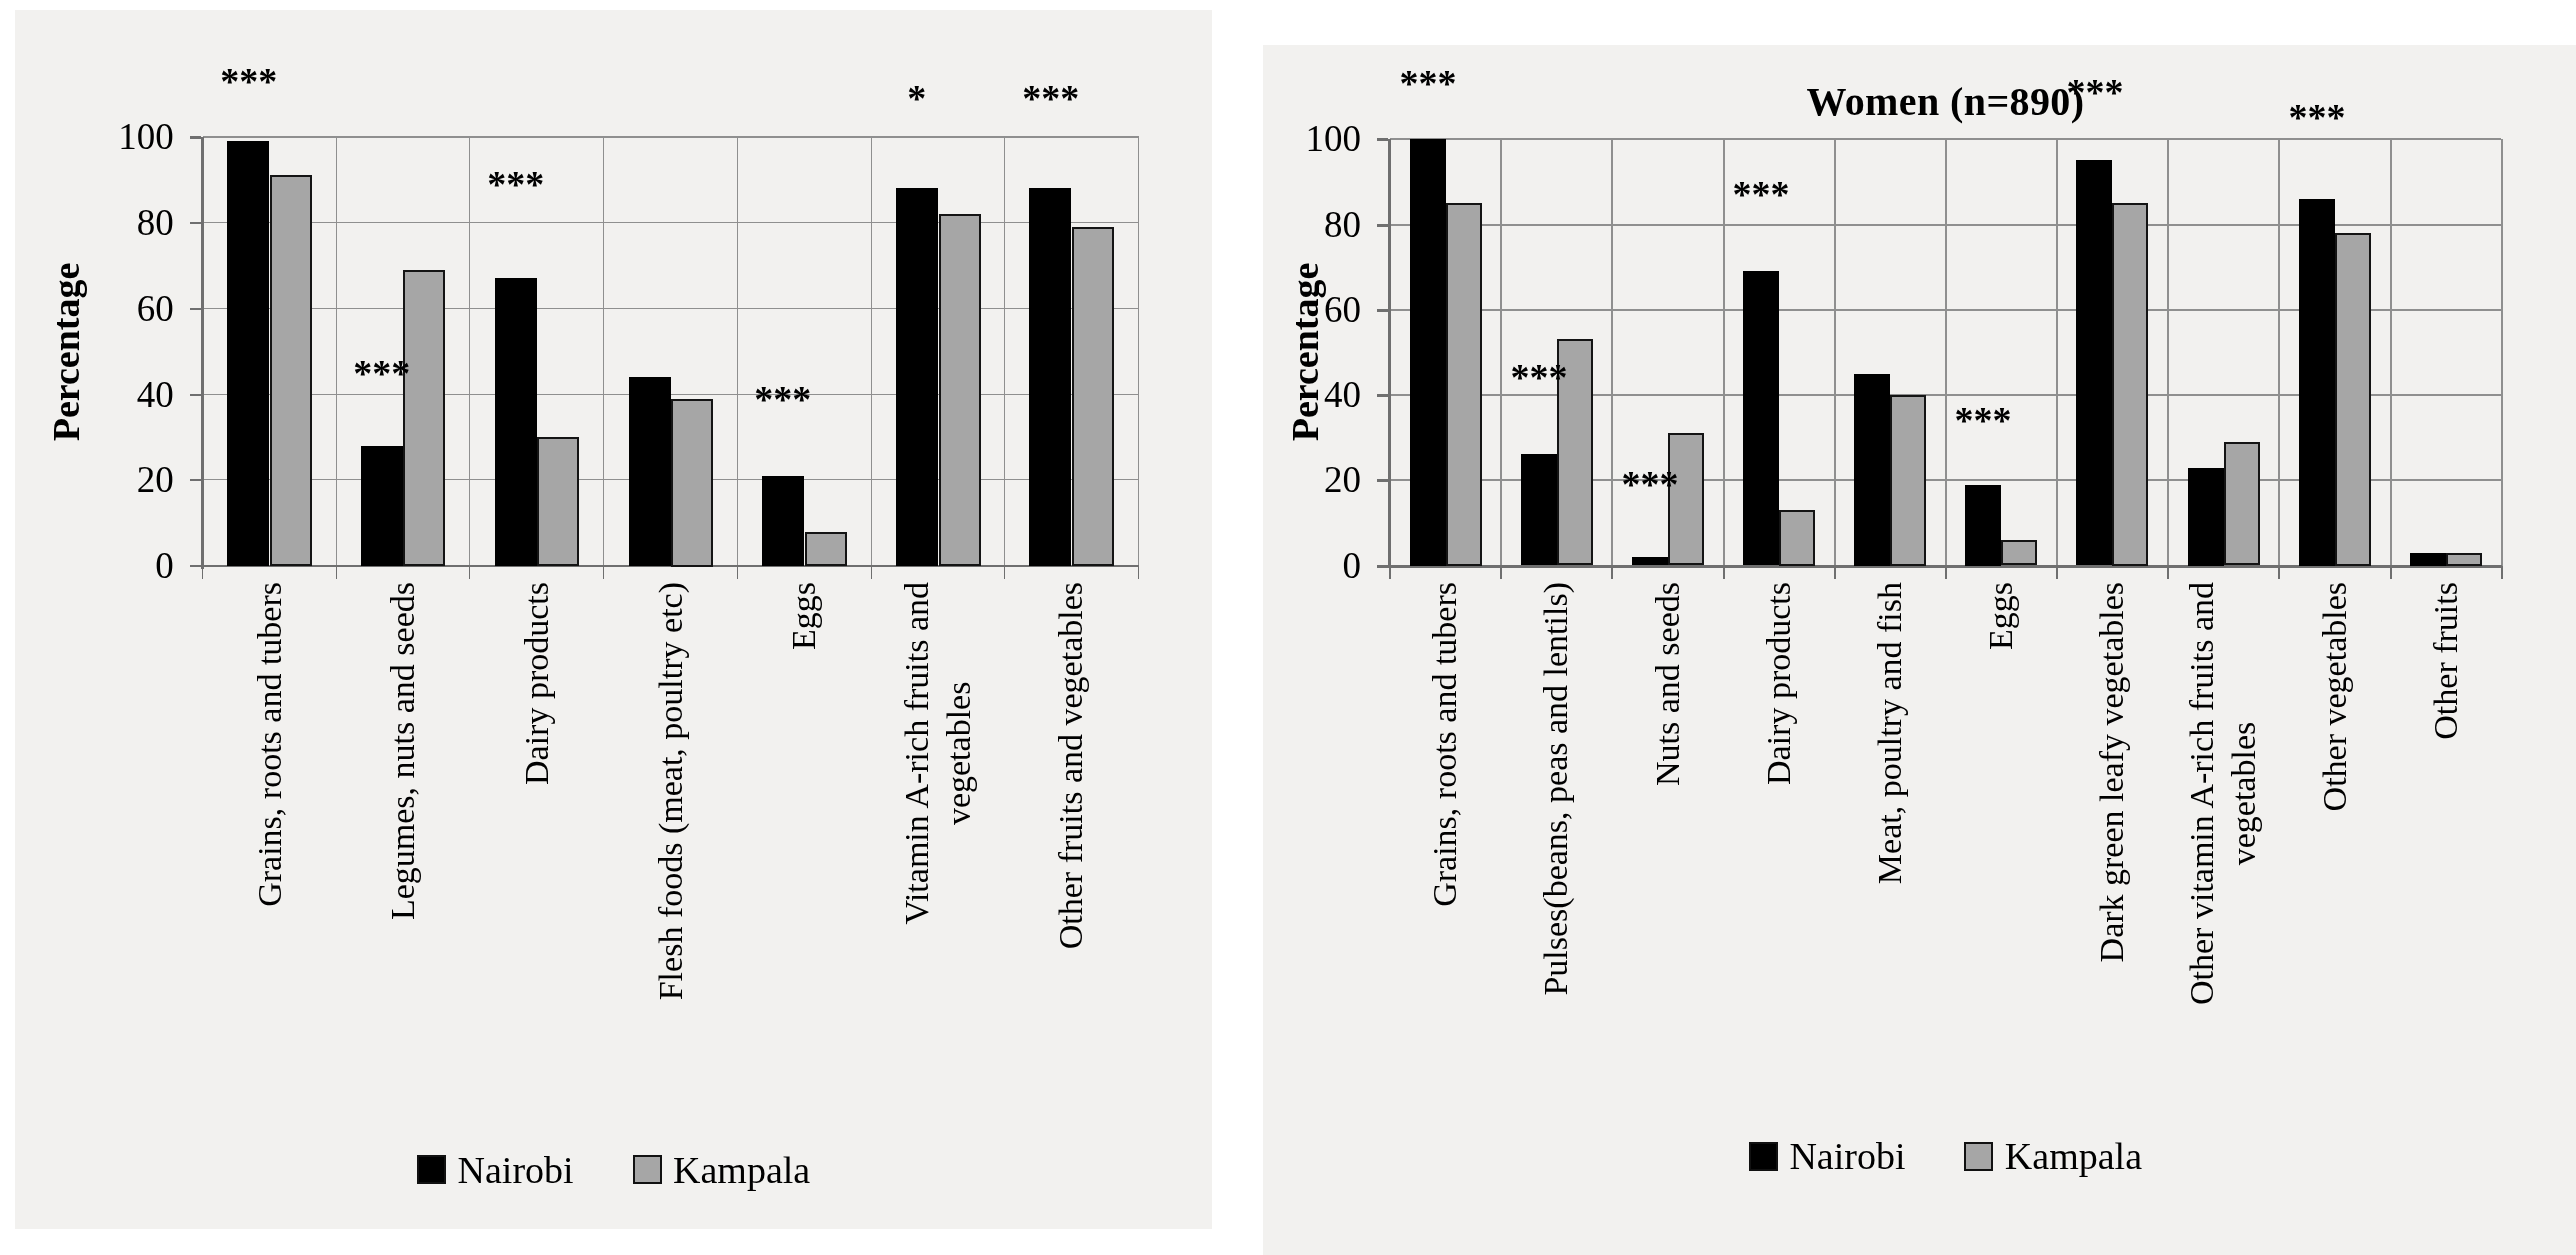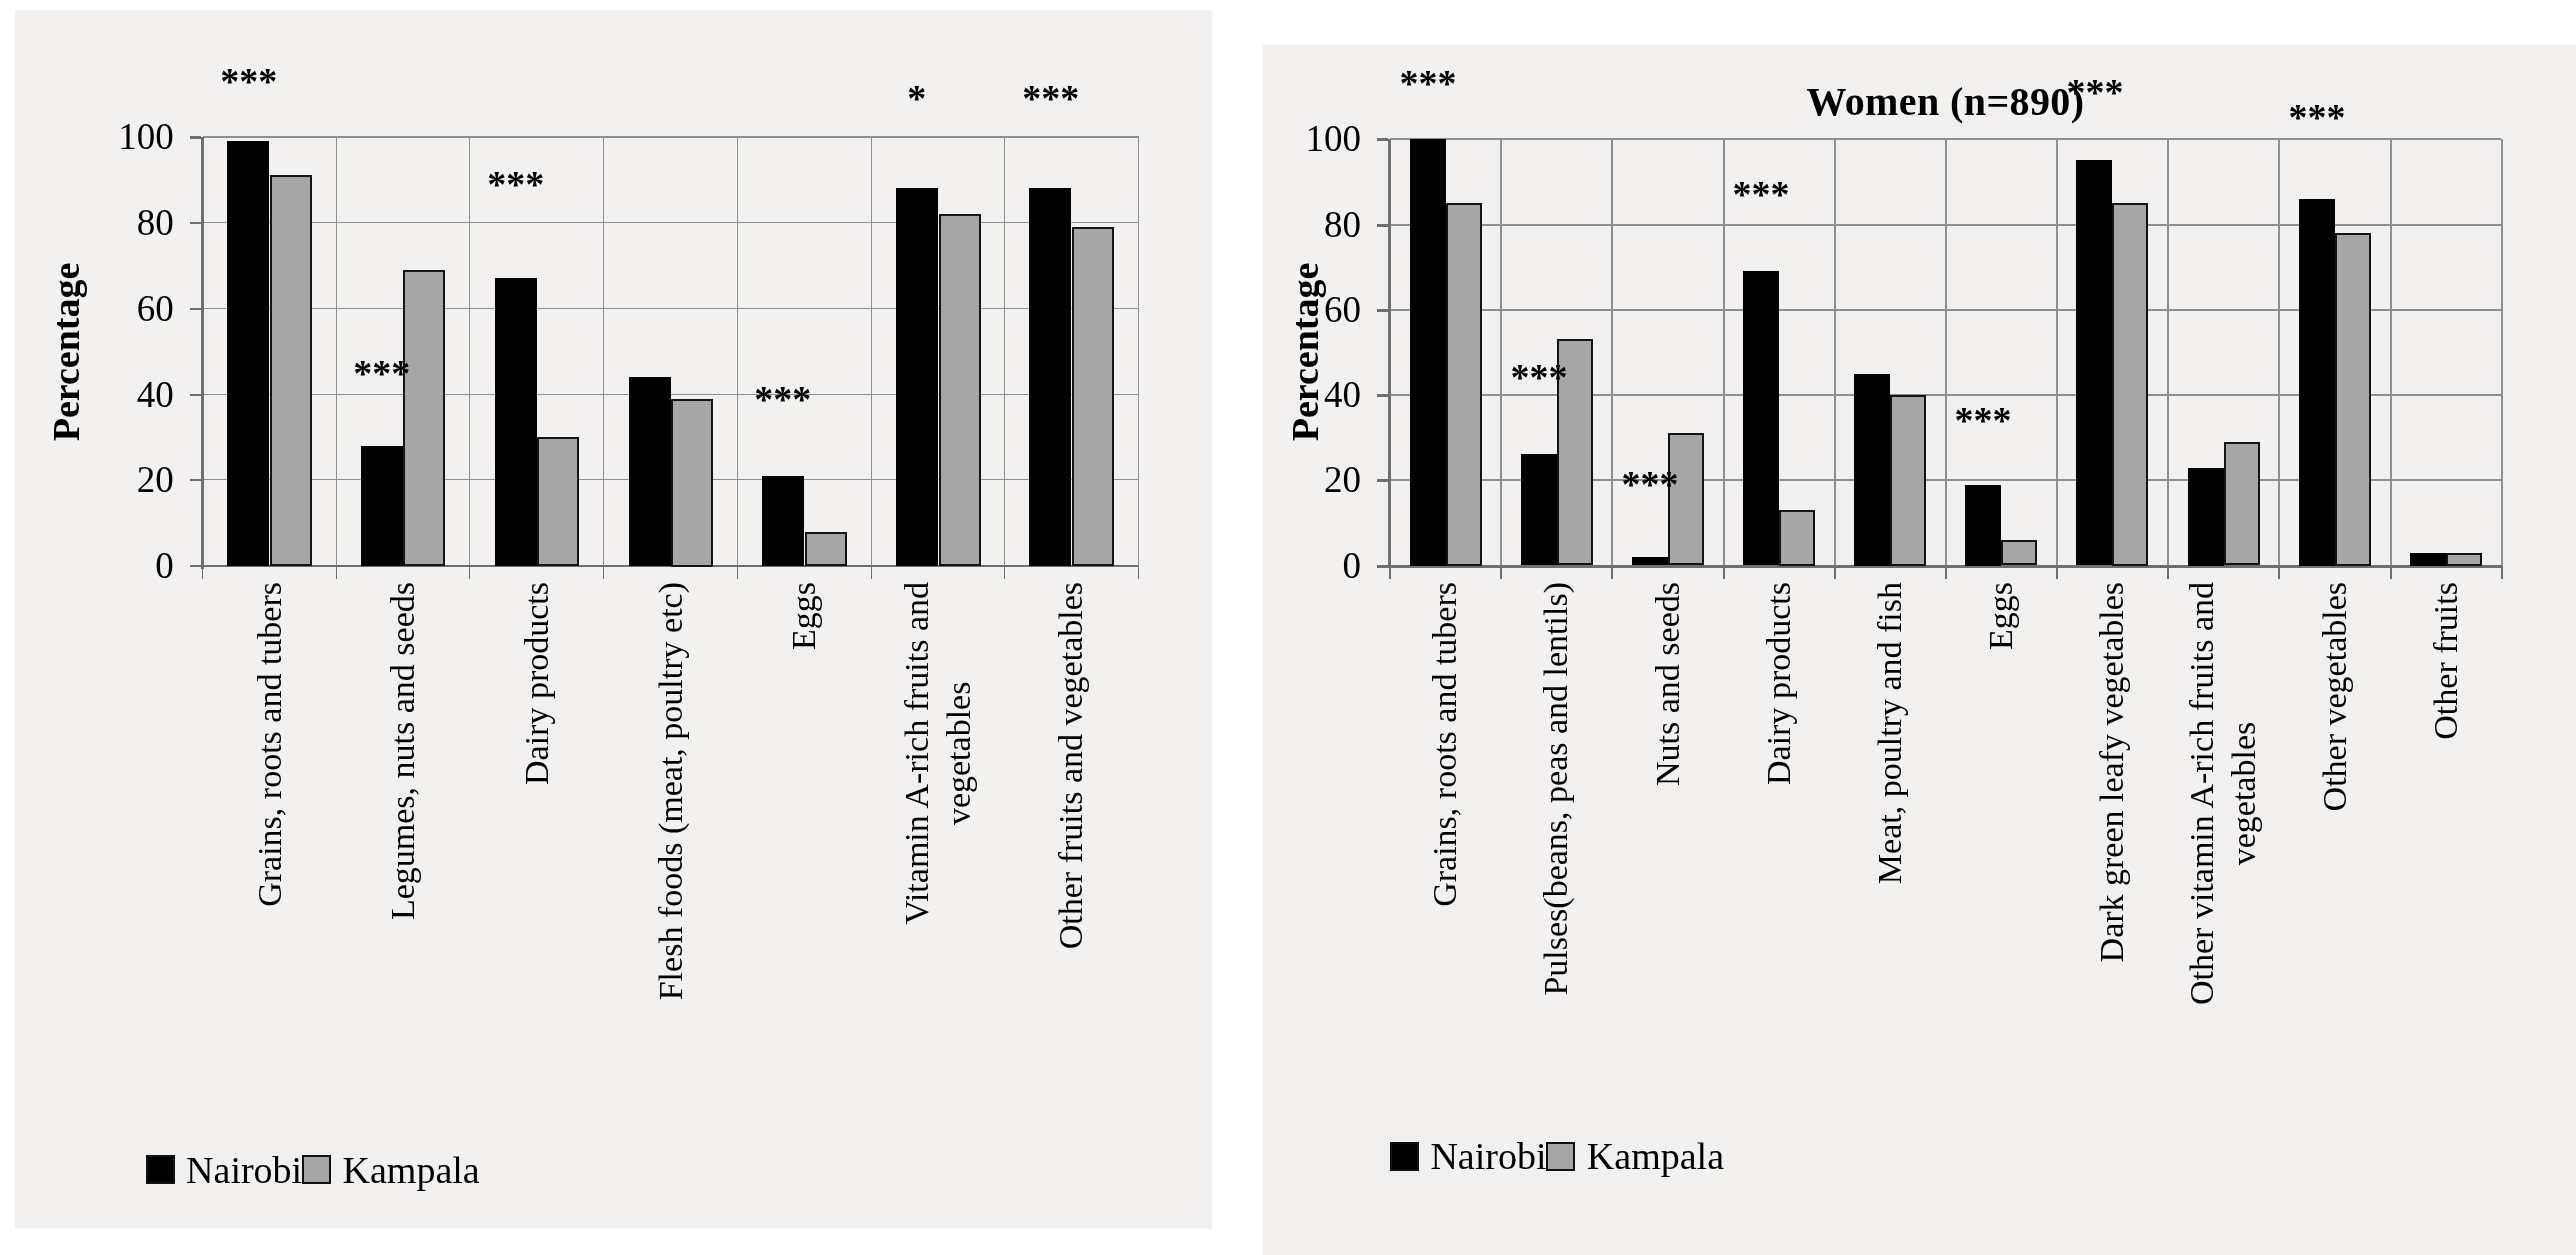--- a/index.html
+++ b/index.html
@@ -24,21 +24,21 @@
   .yaxis{position:absolute;width:2.5px;top:0;}
   .baseline{position:absolute;height:2.5px;}
   .tickv{position:absolute;width:1.6px;height:13px;}
   .tickh{position:absolute;height:2.5px;width:11.4px;}
   .ytick-label{position:absolute;width:114px;text-align:right;font-size:37px;line-height:37px;}
   .bar{position:absolute;box-sizing:border-box;}
   .sig{position:absolute;text-align:center;font-weight:bold;font-size:38px;line-height:38px;width:180px;}
   .cat-anchor{position:absolute;width:0;height:0;overflow:visible;}
   .cat-label{display:inline-block;white-space:pre;text-align:center;font-size:34px;line-height:42px;
        transform:rotate(-90deg) translateX(-100%);transform-origin:0 0;}
-  .legend{position:absolute;display:flex;align-items:center;
+  .legend{position:absolute;display:flex;justify-content:center;align-items:center;gap:59px;
        font-size:38px;}
   .panel-children .legend{left:131px;top:1138px;width:936px;}
   .panel-women .legend{left:127px;top:1089px;width:1111px;}
   .legend-item{display:flex;align-items:center;gap:11.4px;}
   .swatch{width:29px;height:29px;box-sizing:border-box;border:2.5px solid #111;}
 </style>
 </head>
 <body>
 
 <div class="panel panel-children">

